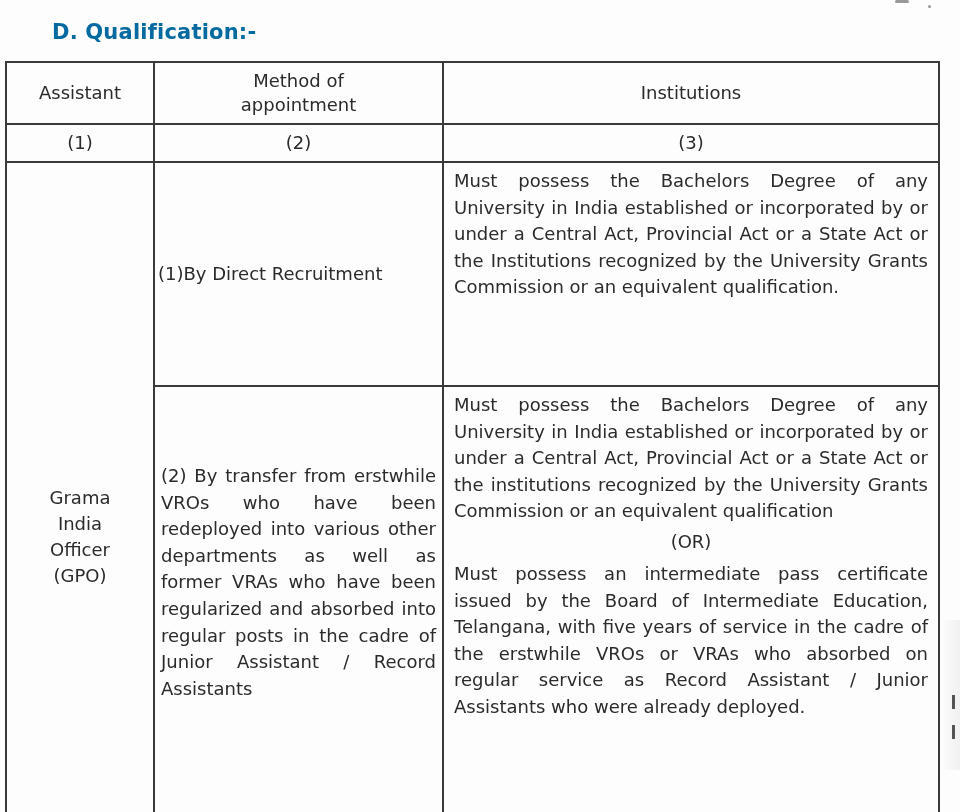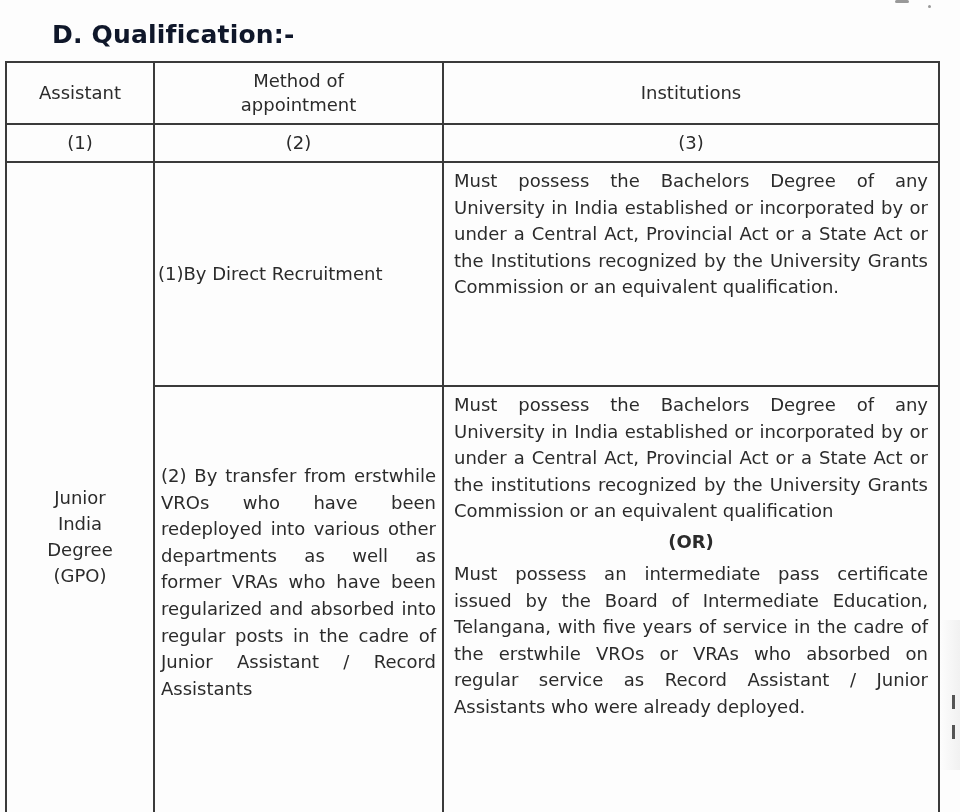--- a/index.html
+++ b/index.html
@@ -18,23 +18,23 @@
     .page {
       position: absolute;
       left: 0; top: 0;
       width: 960px; height: 812px;
       background: #fdfdfd;
     }
     .section-title {
       position: absolute;
       left: 52px;
       top: 20px;
-      font-size: 25px;
+      font-size: 21px;
       font-weight: bold;
-      color: #0f172a;
+      color: #0369a1;
       letter-spacing: 0.2px;
     }
     table.qual {
       position: absolute;
       left: 5px;
       top: 61px;
       width: 933px;
       border-collapse: collapse;
       table-layout: fixed;
       font-size: 18px;
@@ -84,21 +84,21 @@
     }
     .qual-cell {
       padding: 5px 10px 3px 10px !important;
       text-align: justify;
       text-align-last: left;
       vertical-align: top !important;
       margin-top: 8px;
     }
     .or-line {
       text-align: right;
-      font-weight: bold;
+      font-weight: normal;
       margin: 4px 0 6px 0;
       text-align-last: center;
     }
     .row1 td { height: 198px; }
     .row2 td { height: 436px; }
     .right-edge {
       position: absolute;
       right: 0;
       top: 620px;
       width: 20px;
@@ -155,23 +155,23 @@
       </th>
       <th>Institutions</th>
     </tr>
     <tr class="num">
       <td>(1)</td>
       <td>(2)</td>
       <td>(3)</td>
     </tr>
     <tr class="row1">
       <td rowspan="2" class="cat-cell">
-        <div>Junior</div>
+        <div>Grama</div>
         <div>India</div>
-        <div>Degree</div>
+        <div>Officer</div>
         <div>(GPO)</div>
       </td>
       <td class="method-cell method-1">(1)By Direct Recruitment</td>
       <td class="qual-cell">Must possess the Bachelors Degree of any University in India established or incorporated by or under a Central Act, Provincial Act or a State Act or the Institutions recognized by the University Grants Commission or an equivalent qualification.</td>
     </tr>
     <tr class="row2">
       <td class="method-cell method-2">(2) By transfer from erstwhile VROs who have been redeployed into various other departments as well as former VRAs who have been regularized and absorbed into regular posts in the cadre of Junior Assistant / Record Assistants</td>
       <td class="qual-cell">
         <div>Must possess the Bachelors Degree of any University in India established or incorporated by or under a Central Act, Provincial Act or a State Act or the institutions recognized by the University Grants Commission or an equivalent qualification</div>
         <div class="or-line">(OR)</div>

